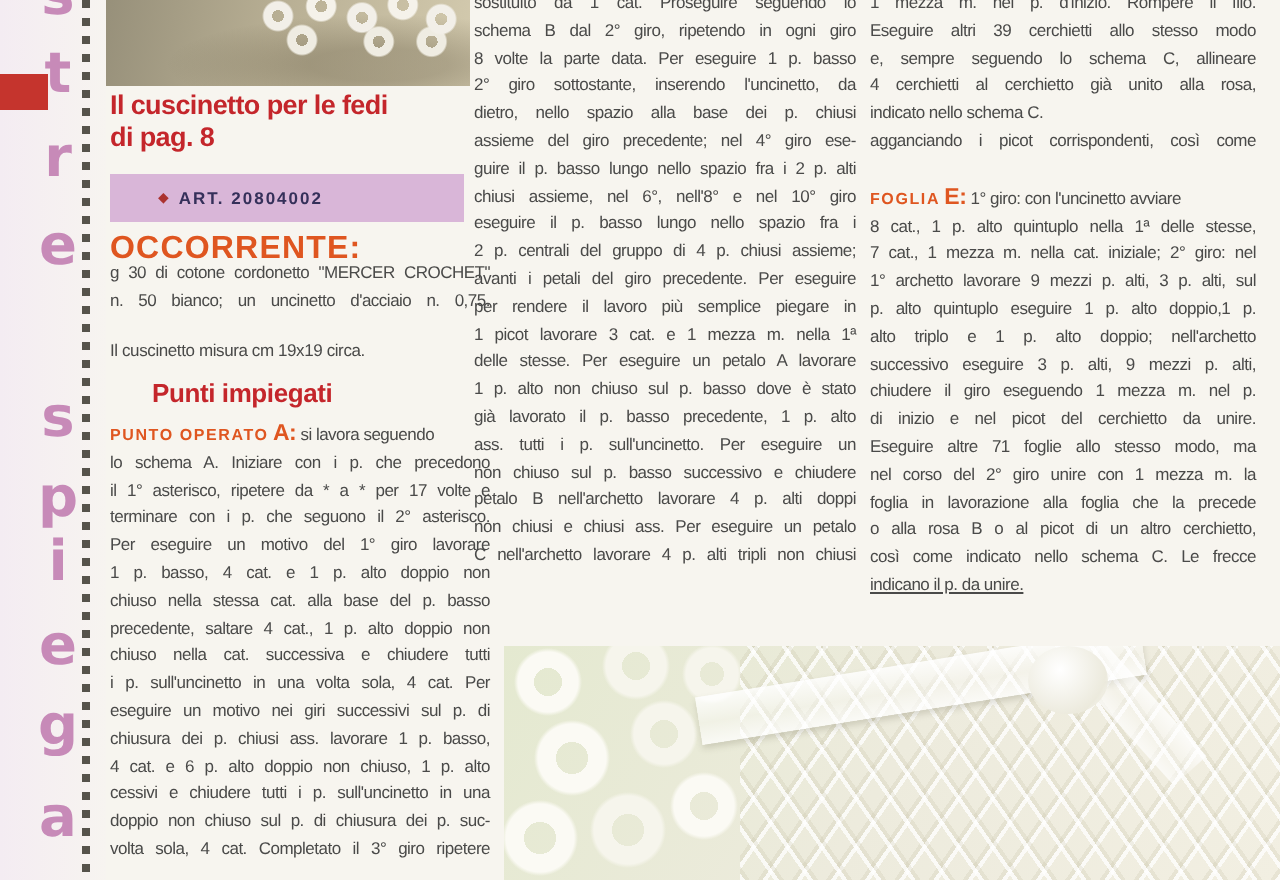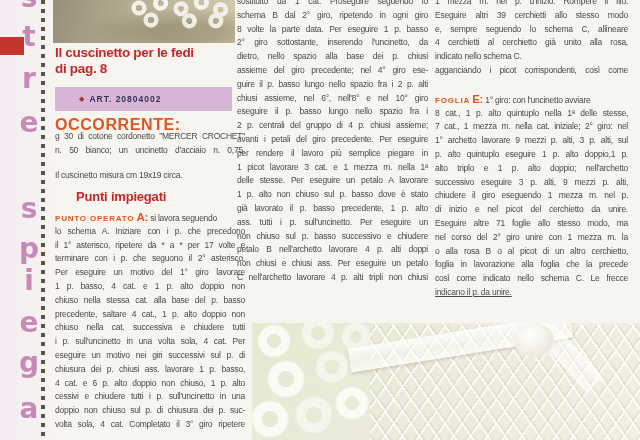--- a/index.html
+++ b/index.html
@@ -207,22 +207,22 @@
           <div class="tline">8 cat., 1 p. alto quintuplo nella 1ª delle stesse,</div>
           <div class="tline">7 cat., 1 mezza m. nella cat. iniziale; 2° giro: nel</div>
           <div class="tline">1° archetto lavorare 9 mezzi p. alti, 3 p. alti, sul</div>
           <div class="tline">p. alto quintuplo eseguire 1 p. alto doppio,1 p.</div>
           <div class="tline">alto triplo e 1 p. alto doppio; nell'archetto</div>
           <div class="tline">successivo eseguire 3 p. alti, 9 mezzi p. alti,</div>
           <div class="tline">chiudere il giro eseguendo 1 mezza m. nel p.</div>
           <div class="tline">di inizio e nel picot del cerchietto da unire.</div>
           <div class="tline">Eseguire altre 71 foglie allo stesso modo, ma</div>
           <div class="tline">nel corso del 2° giro unire con 1 mezza m. la</div>
+          <div class="tline">foglia in lavorazione alla foglia che la precede</div>
           <div class="tline">o alla rosa B o al picot di un altro cerchietto,</div>
-          <div class="tline">foglia in lavorazione alla foglia che la precede</div>
           <div class="tline">così come indicato nello schema C. Le frecce</div>
           <div class="tline" style="text-align-last: left; text-decoration: underline;">indicano il p. da unire.</div>
         </div>
     </div>
   </div>
 
   <div class="bottom-photo">
     <div class="ring-band"></div>
     <div class="lattice"></div>
     <div class="ribbon-a"></div>

